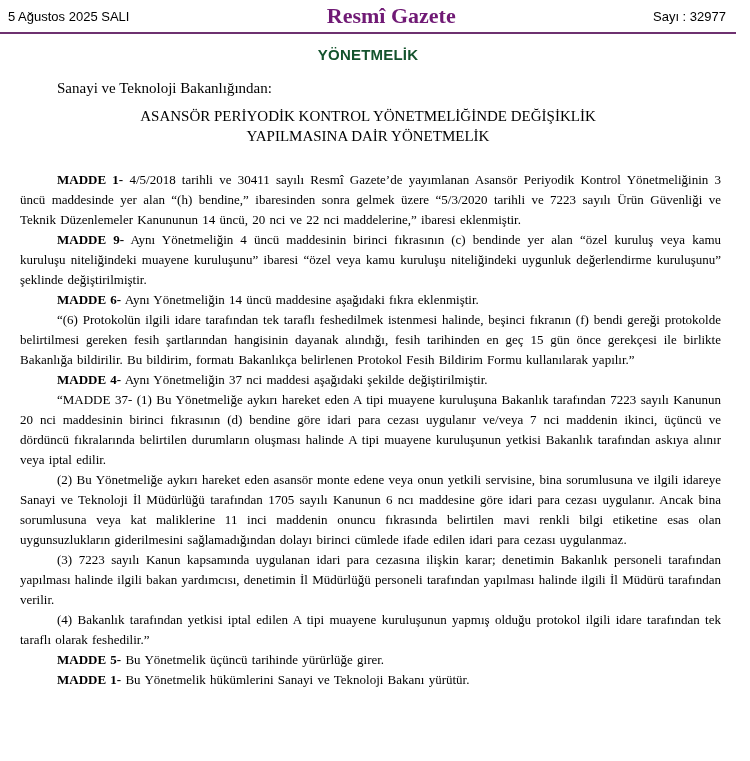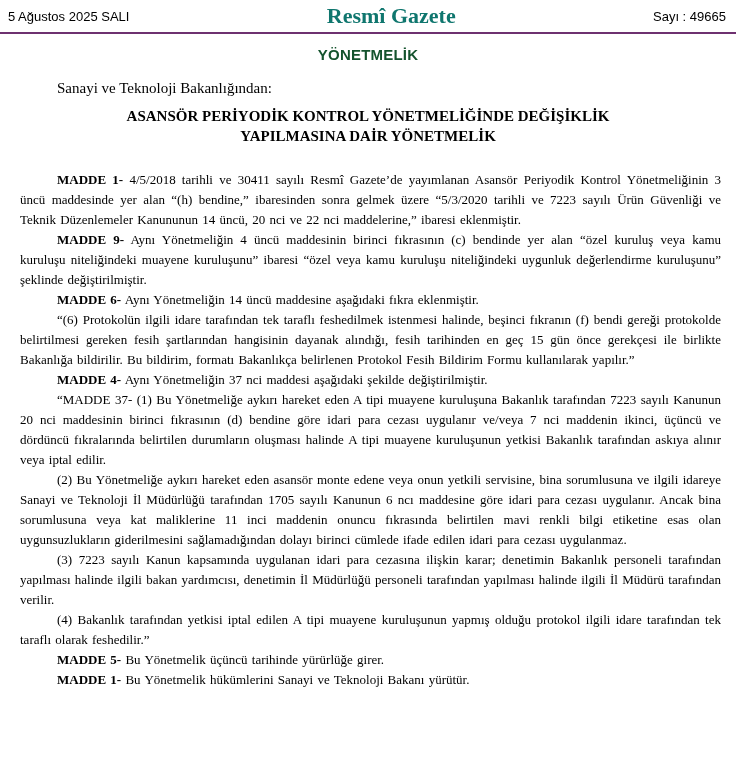--- a/index.html
+++ b/index.html
@@ -24,21 +24,21 @@
     font-family:"Liberation Sans", sans-serif;
     font-size:13px;
     padding-bottom:3px;
     white-space:nowrap;
   }
   .masthead-title {
     font-family:"Liberation Serif", serif;
     font-weight:bold;
     font-size:22px;
     line-height:1.05;
-    color:#0f766e;
+    color:#701a75;
     white-space:nowrap;
   }
 
   
   .section-label {
     margin-top:12px;
     text-align:center;
     font-family:"Liberation Sans", sans-serif;
     font-weight:bold;
     font-size:15px;
@@ -49,21 +49,21 @@
   
   .ministry {
     margin:17px 0 0 57px;
     font-size:15px;
   }
 
   
   .doc-title {
     margin-top:9px;
     text-align:center;
-    font-weight:bold;
+    font-weight:normal;
     font-size:15px;
     line-height:20px;
   }
 
   
   .doc-body { margin:24px 15px 0 20px; }
   .para {
     margin:0;
     text-indent:37px;
     text-align:justify;
@@ -74,21 +74,21 @@
   .para b { font-weight:bold; }
 </style>
 </head>
 <body>
 
 <div class="page">
 
   <div class="masthead">
     <span class="masthead-date">5 Ağustos 2025 SALI</span>
     <span class="masthead-title">Resmî Gazete</span>
-    <span class="masthead-issue">Sayı : 49665</span>
+    <span class="masthead-issue">Sayı : 32977</span>
   </div>
 
   <div class="section-label">YÖNETMELİK</div>
 
   <div class="ministry">Sanayi ve Teknoloji Bakanlığından:</div>
 
   <div class="doc-title">
     <div>ASANSÖR PERİYODİK KONTROL YÖNETMELİĞİNDE DEĞİŞİKLİK</div>
     <div>YAPILMASINA DAİR YÖNETMELİK</div>
   </div>

